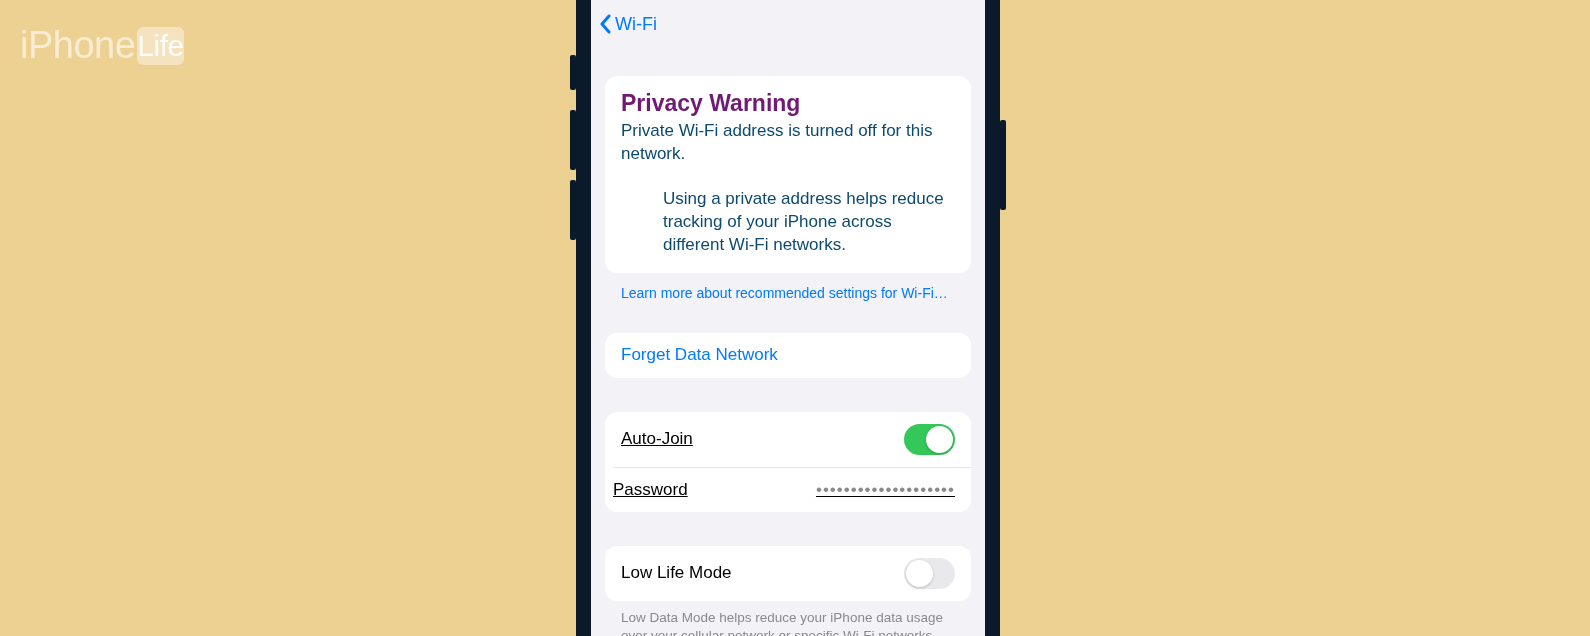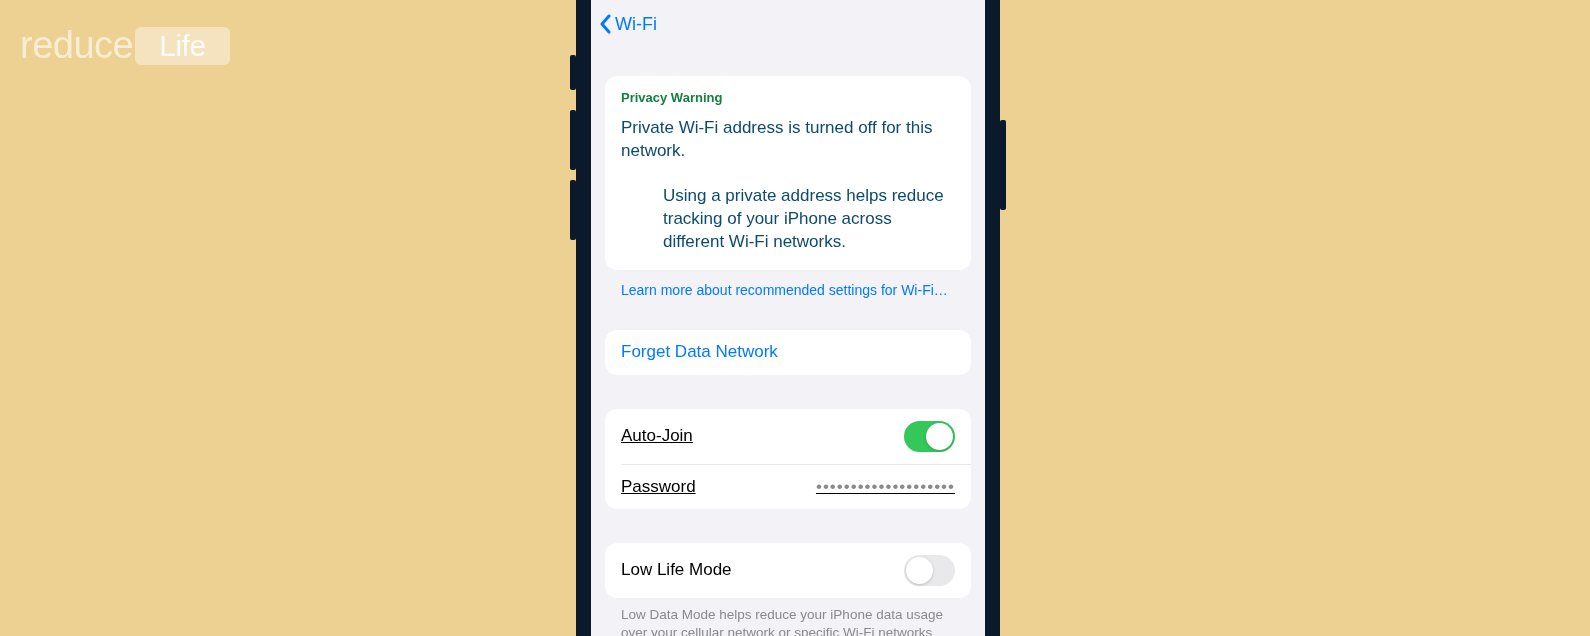--- a/index.html
+++ b/index.html
@@ -21,21 +21,21 @@
     letter-spacing: -0.5px;
     display: flex;
     align-items: center;
     gap: 2px;
   }
   .watermark .life-box {
     background: rgba(255,255,255,0.4);
     color: rgba(255,255,255,0.9);
     font-weight: 400;
     font-size: 30px;
-    padding: 2px 24px;
+    padding: 2px 0;
     border-radius: 6px;
   }
   .phone-frame {
     position: absolute;
     left: 576px;
     top: -40px;
     width: 424px;
     height: 720px;
     background: #0a1a2a;
     border-radius: 0;
@@ -83,23 +83,23 @@
   .card {
     background: #ffffff;
     border-radius: 12px;
     overflow: hidden;
     margin-top: 28px;
   }
   .card.first { margin-top: 28px; }
   .warning-card { padding: 14px 16px 16px; }
   .warning-title {
     font-weight: 600;
-    font-size: 13px;
-    color: #15803d;
-    margin-bottom: 12px;
+    font-size: 23px;
+    color: #701a75;
+    margin-bottom: 3px;
   }
   .warning-body {
     font-size: 17px;
     line-height: 1.35;
     color: #0c4a6e;
   }
   .warning-body p + p { margin-top: 22px; margin-left: 42px; }
   .footer-link {
     font-size: 14px;
     color: #007aff;
@@ -108,21 +108,21 @@
     overflow: hidden;
     text-overflow: ellipsis;
   }
   .row {
     padding: 12px 16px;
     display: flex;
     align-items: center;
     justify-content: space-between;
     min-height: 45px;
   }
-  .row + .row { border-top: 1px solid #e5e5ea; margin-left: 16px; padding-left: 0; }
+  .row + .row { border-top: 1px solid #e5e5ea; margin-left: 8px; padding-left: 0; }
   .row-label {
     font-size: 17px;
     color: #000;
   }
   .row-label.link { color: #007aff; }
   .toggle {
     width: 51px;
     height: 31px;
     border-radius: 16px;
     position: relative;
@@ -153,21 +153,21 @@
     margin: 8px 16px 0;
   }
   .card.settings { margin-top: 34px; text-decoration: underline; }
   .card.lowdata { margin-top: 34px; }
   .card.forget { margin-top: 32px; }
 </style>
 </head>
 <body>
 
 <div class="watermark">
-  <span>reduce</span>
+  <span>iPhone</span>
     <span class="life-box">Life</span>
 </div>
 
 <div class="phone-side-btn btn-left-1"></div>
 <div class="phone-side-btn btn-left-2"></div>
 <div class="phone-side-btn btn-left-3"></div>
 <div class="phone-side-btn btn-right"></div>
 
 <div class="phone-frame"></div>
 

